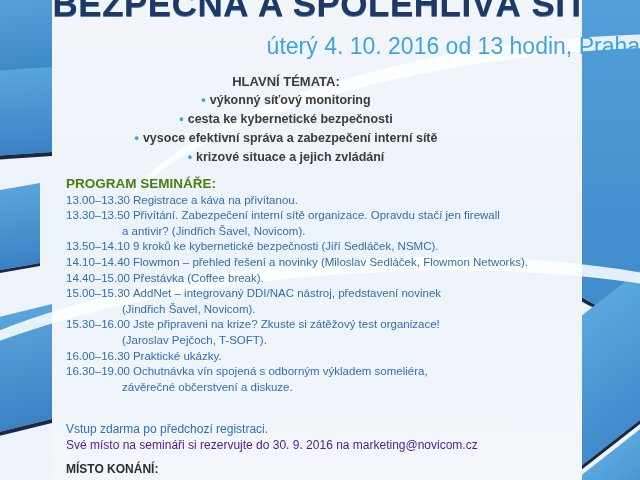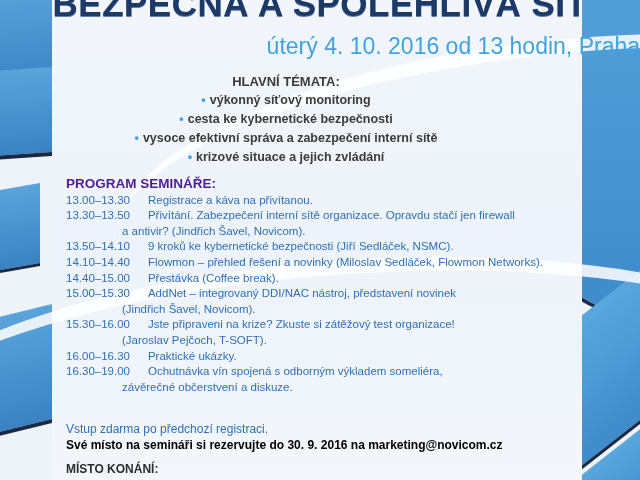--- a/index.html
+++ b/index.html
@@ -29,26 +29,26 @@
     .title { position:absolute; top:-16px; left:0; width:640px; text-align:center;
       font-size:35px; font-weight:bold; color:#1d3a66; letter-spacing:0.5px;
       text-shadow:0 1px 0 #5d7fae; }
     .subtitle { position:absolute; top:33px; left:0; width:640px; text-align:right;
       font-size:23px; color:#3fa3de; }
     .topics { position:absolute; top:72px; left:0; width:572px; text-align:center;
       font-size:12.5px; font-weight:bold; color:#3b3b3b; line-height:19px; }
     .topics .head { font-size:13px; }
     .dot { color:#3fa3de; margin-right:4px; }
     .program { position:absolute; top:176px; left:66px; width:520px; color:#2f6fb4; font-size:11.5px; line-height:15.6px; }
-    .program .ph { font-weight:bold; font-size:13.5px; color:#4c1d95; margin-bottom:1px; }
+    .program .ph { font-weight:bold; font-size:13.5px; color:#4d7c0f; margin-bottom:1px; }
     .row { display:flex; }
-    .time { white-space:nowrap; margin-right:18px; }
+    .time { white-space:nowrap; margin-right:3px; }
     .cont { padding-left:56px; }
     .notes { position:absolute; top:421px; left:66px; width:540px; color:#2f6fb4; font-size:12px; line-height:16px; }
-    .notes .bold { font-weight:bold; color:#000000; }
+    .notes .bold { font-weight:normal; color:#4c1d95; }
     .venue { position:absolute; top:462px; left:66px; font-size:12px; font-weight:bold; color:#2c2c2c; }
   </style>
 </head>
 <body>
 
 <div class="bg">
   <div class="band rb1"></div>
   <div class="band rb2"></div>
   <div class="band rb3"></div>
   <div class="band lb1"></div>

